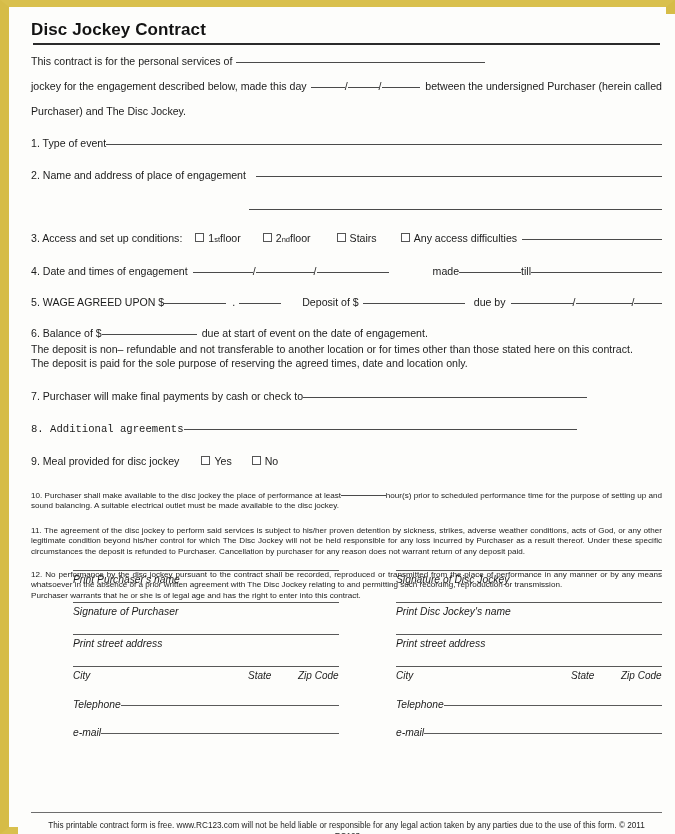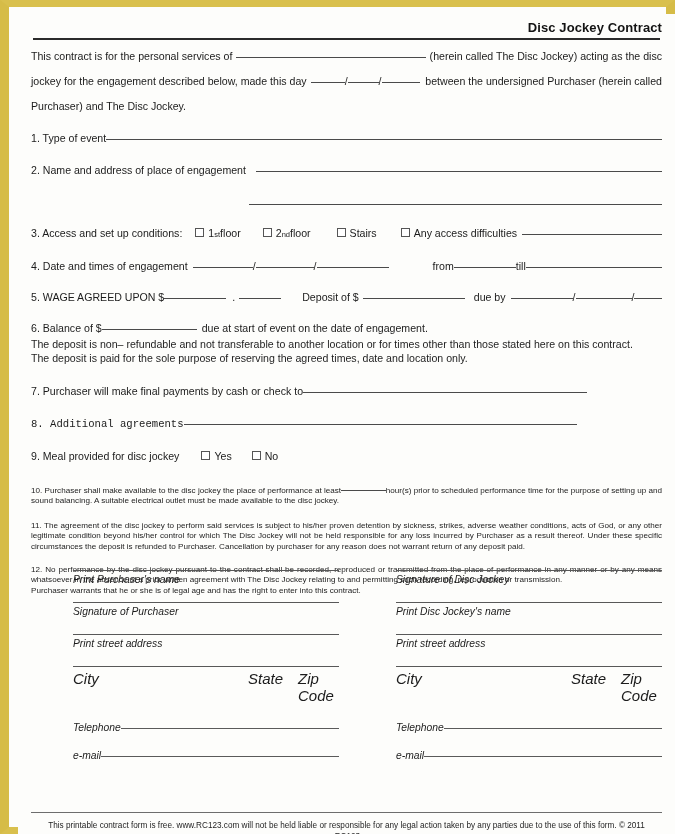--- a/index.html
+++ b/index.html
@@ -38,22 +38,22 @@
     left: 0; top: 0;
     width: 657px;
     height: 820px;
     padding: 0 13px;
     box-sizing: border-box;
     color: #1b1b1b;
   }
 
   
   .title {
-    text-align: right;
-    font-size: 13px;
+    text-align: left;
+    font-size: 17px;
     font-weight: bold;
     letter-spacing: 0.1px;
     padding-top: 6px;
     padding-bottom: 2px;
     color: #131313;
   }
   .title-rule {
     border-bottom: 2.2px solid #2b2b2b;
     margin: 1px 2px 0 2px;
   }
@@ -132,21 +132,21 @@
   }
   .sig-label {
     font-style: italic;
     font-size: 10.3px;
     padding-top: 3px;
     color: #1c1c1c;
   }
   .csz {
     display: flex;
     font-style: italic;
-    font-size: 15px;
+    font-size: 10px;
     padding-top: 3px;
     color: #1c1c1c;
   }
   .csz .c1 { flex: 0 0 175px; }
   .csz .c2 { flex: 0 0 50px; }
   .csz .c3 { flex: 1 1 auto; }
 
   .inline-field {
     display: flex;
     align-items: baseline;
@@ -189,21 +189,20 @@
 <div class="page-frame">
   <div class="sheet">
     <div class="inner">
 
       <div class="title">Disc Jockey Contract</div>
       <div class="title-rule"></div>
 
       <div class="row intro-line">
         <span>This contract is for the personal services of</span>
         <span class="fill" style="margin:0 4px;max-width:249px;"></span>
-        <span>(herein called The Disc Jockey) acting as the disc</span>
       </div>
 
       <div class="row intro-line">
         <span>jockey  for the engagement described below, made this day</span>
         <span class="blank" style="width:44px;margin-left:4px;"></span>
         <span>/</span>
         <span class="blank" style="width:40px;"></span>
         <span>/</span>
         <span class="blank" style="width:50px;margin-right:5px;"></span>
         <span>between the undersigned Purchaser  (herein called</span>
@@ -249,21 +248,21 @@
       </div>
 
       <div class="row" style="margin-top:19px;">
         <span>4.  Date and times of engagement</span>
         <span class="blank" style="width:60px;margin-left:5px;"></span>
         <span>/</span>
         <span class="blank" style="width:58px;"></span>
         <span>/</span>
         <span class="blank" style="width:72px;"></span>
         <span class="gap" style="width:44px;"></span>
-        <span>from</span>
+        <span>made</span>
         <span class="blank" style="width:62px;"></span>
         <span>till</span>
         <span class="fill"></span>
       </div>
 
       <div class="row" style="margin-top:18px;">
         <span>5. WAGE AGREED UPON $</span>
         <span class="blank" style="width:62px;"></span>
         <span class="gap" style="width:6px;"></span>
         <span>.</span>

